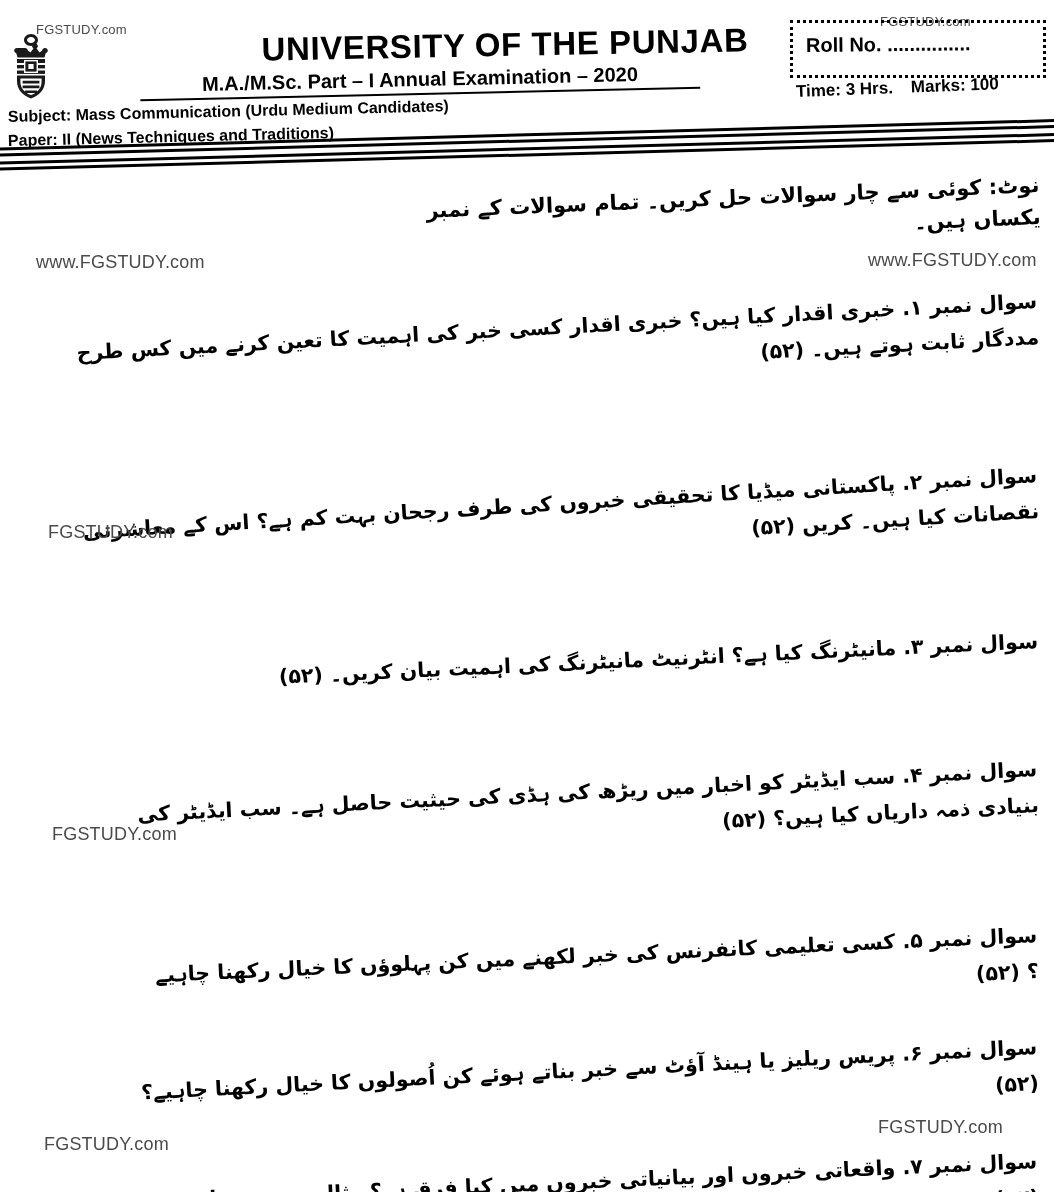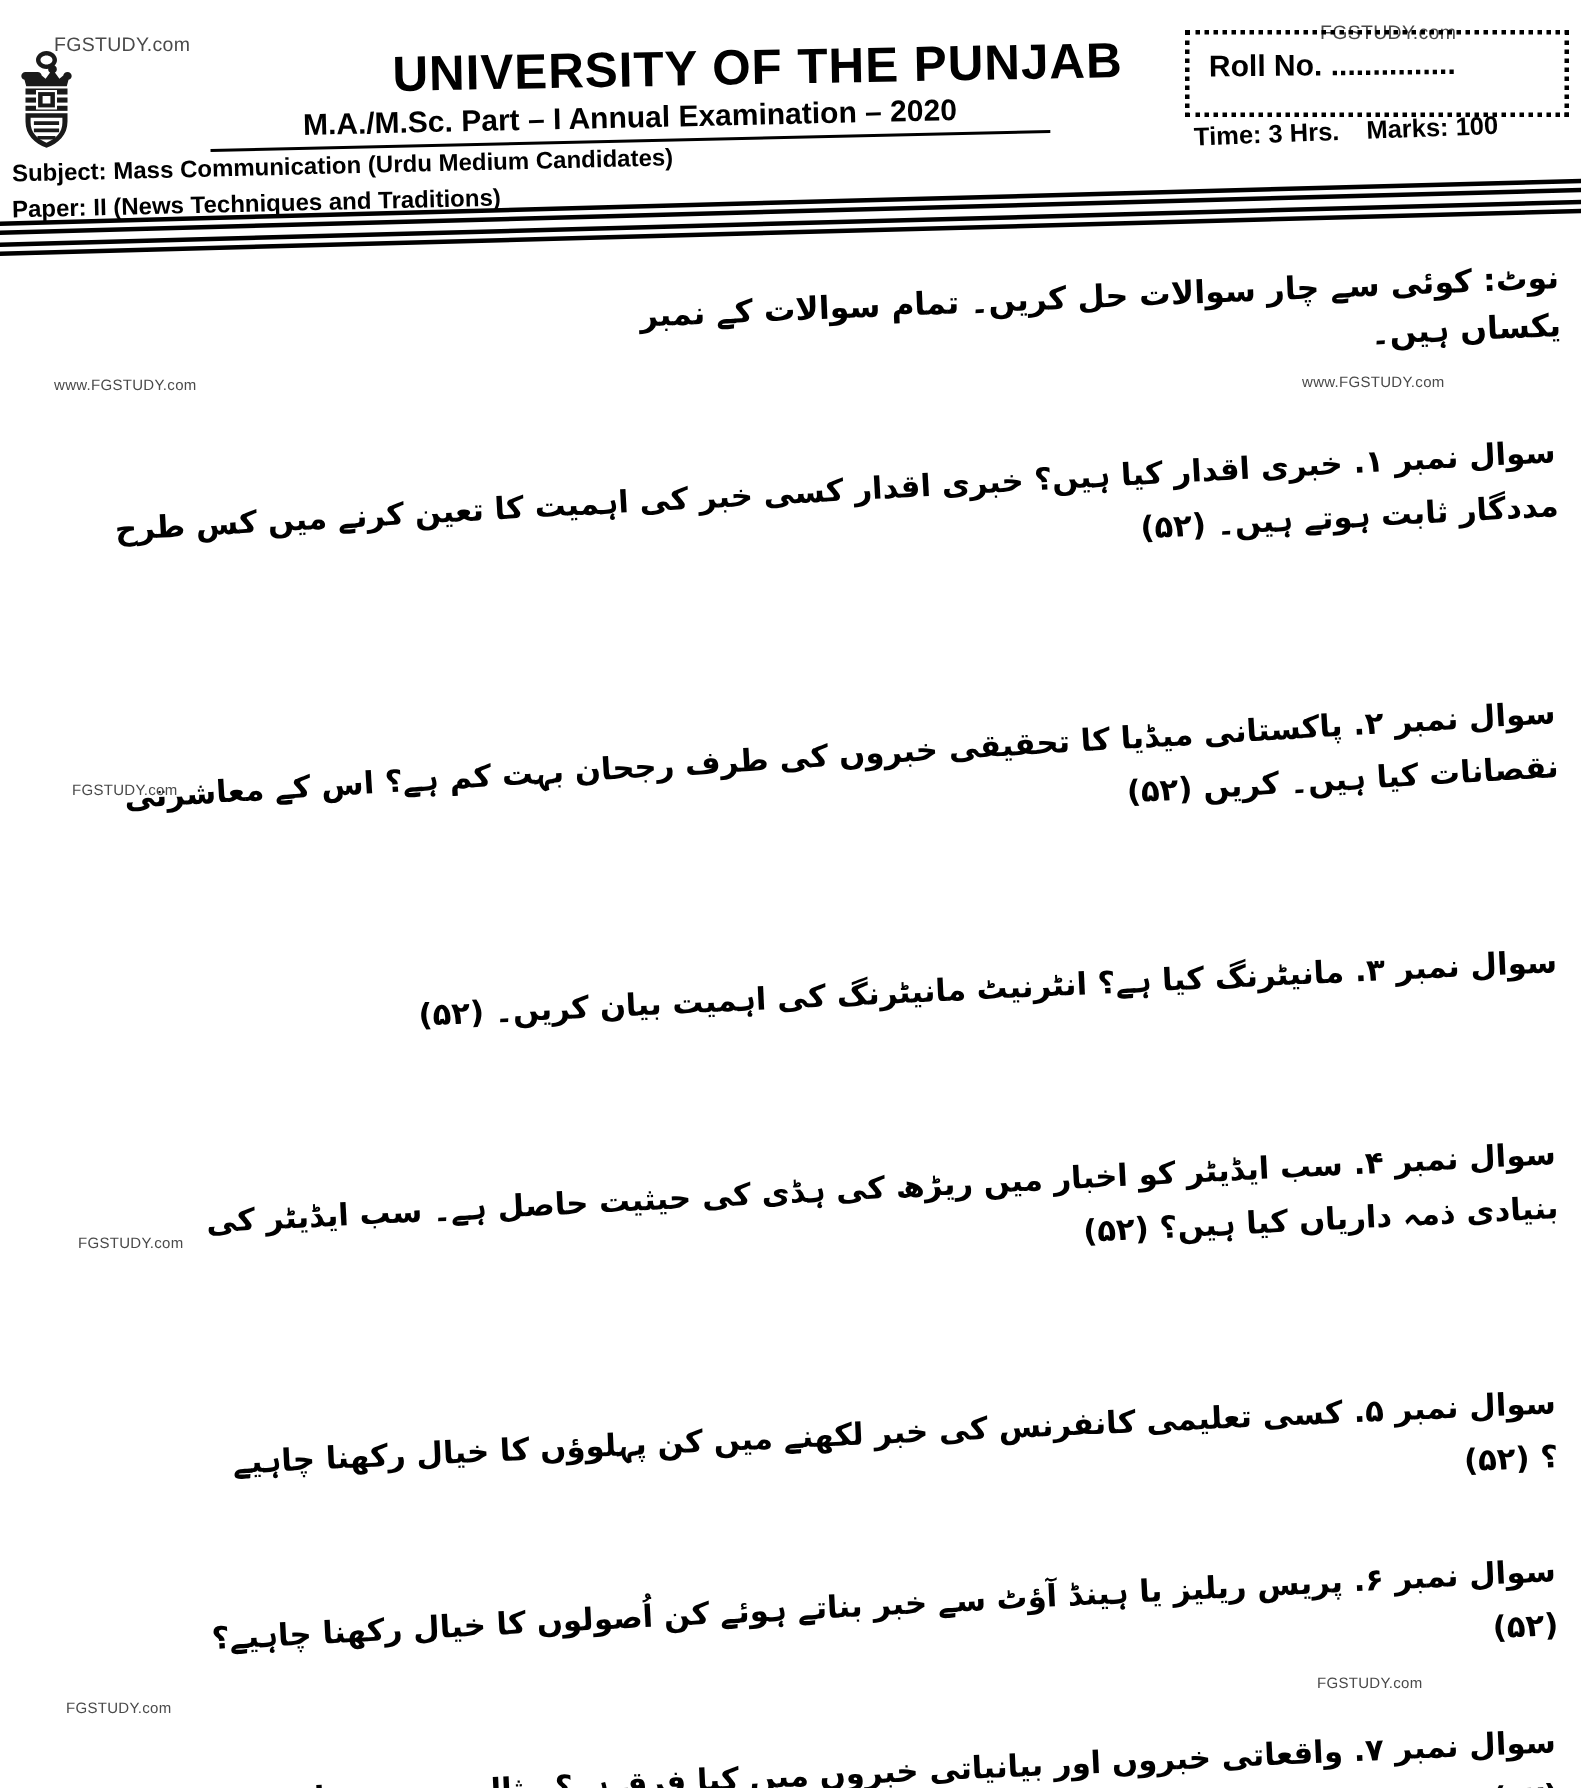--- a/index.html
+++ b/index.html
@@ -159,21 +159,21 @@
   .q-3 { right: 16px; top: 612px; width: 840px; transform: rotate(-2.7deg); }
   .q-4 { right: 16px; top: 740px; width: 960px; transform: rotate(-2.9deg); }
   .q-5 { right: 16px; top: 906px; width: 890px; transform: rotate(-2.6deg); }
   .q-6 { right: 16px; top: 1018px; width: 940px; transform: rotate(-2.9deg); }
   .q-7 { right: 16px; top: 1132px; width: 940px; transform: rotate(-2.6deg); }
 
   
   .wm {
     position: absolute;
     font-family: "Liberation Sans", sans-serif;
-    font-size: 10px;
+    font-size: 18px;
     color: #4a4a4a;
     white-space: nowrap;
     letter-spacing: 0.2px;
   }
   .wm-top-left   { left: 36px;  top: 240px; }
   .wm-top-right  { left: 868px; top: 238px; }
   .wm-header     { left: 36px;  top: 10px; font-size: 13px; }
   .wm-header-r   { left: 880px; top: 2px;  font-size: 13px; }
   .wm-mid-left   { left: 48px;  top: 510px; }
   .wm-mid2-left  { left: 52px;  top: 812px; }

